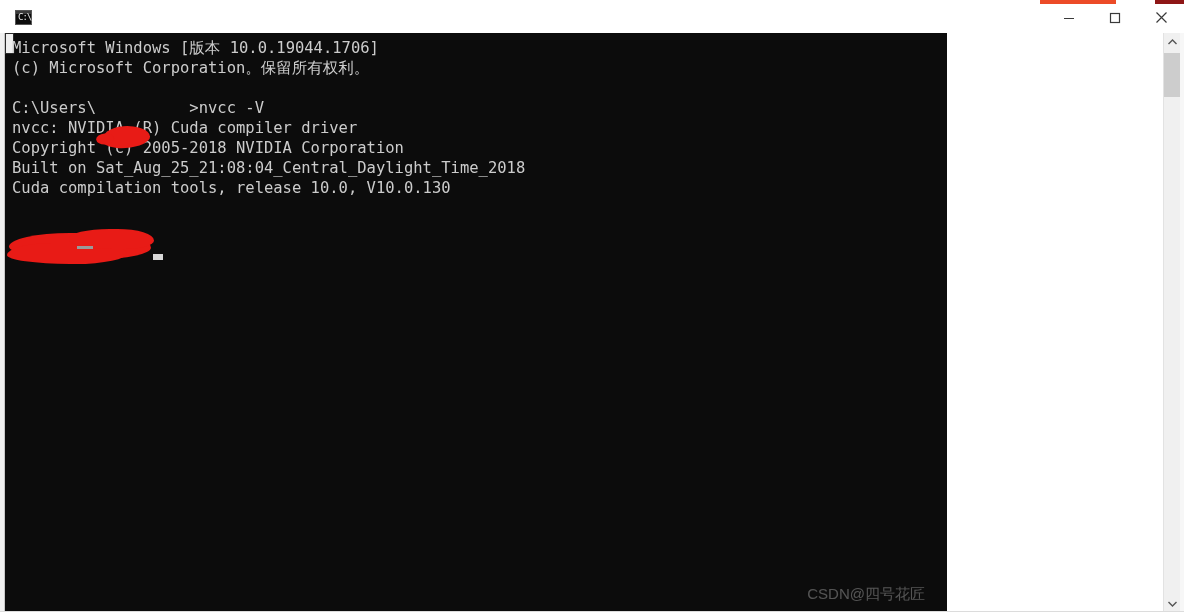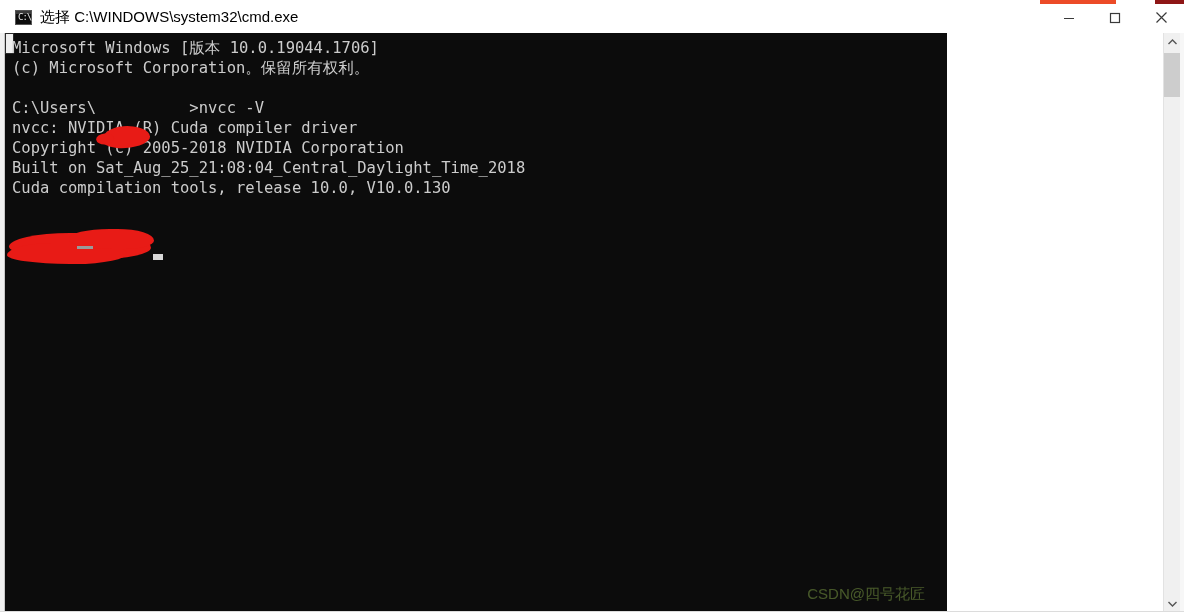--- a/index.html
+++ b/index.html
@@ -273,42 +273,41 @@
     background: #dcdcdc;
   }
 
   
   #watermark {
     position: absolute;
     right: 22px;
     bottom: 8px;
     font-family: "Liberation Sans", sans-serif;
     font-size: 15px;
-    color: #bef264;
+    color: #e5e5e5;
     opacity: 0.33;
     white-space: nowrap;
     z-index: 5;
   }
 </style>
 </head>
 <body>
 
 <div id="screen">
 
   <div class="top-strip orange"></div>
   <div class="top-strip darkred"></div>
 
   <div id="window">
 
     <div id="titlebar">
       <div id="app-icon">
         <div class="bar"></div>
         <span class="glyph">C:\</span>
       </div>
-      <span id="window-title">选择 C:\WINDOWS\system32\cmd.exe</span>
 
       <div class="win-btns">
         <button class="win-btn" title="最小化">
           <svg width="12" height="12" viewBox="0 0 12 12">
             <rect x="1" y="6" width="10" height="1" fill="#3a3a3a"></rect>
           </svg>
         </button>
         <button class="win-btn" title="最大化">
           <svg width="12" height="12" viewBox="0 0 12 12">
             <rect x="1.5" y="1.5" width="9" height="9" fill="none" stroke="#3a3a3a" stroke-width="1.2"></rect>

